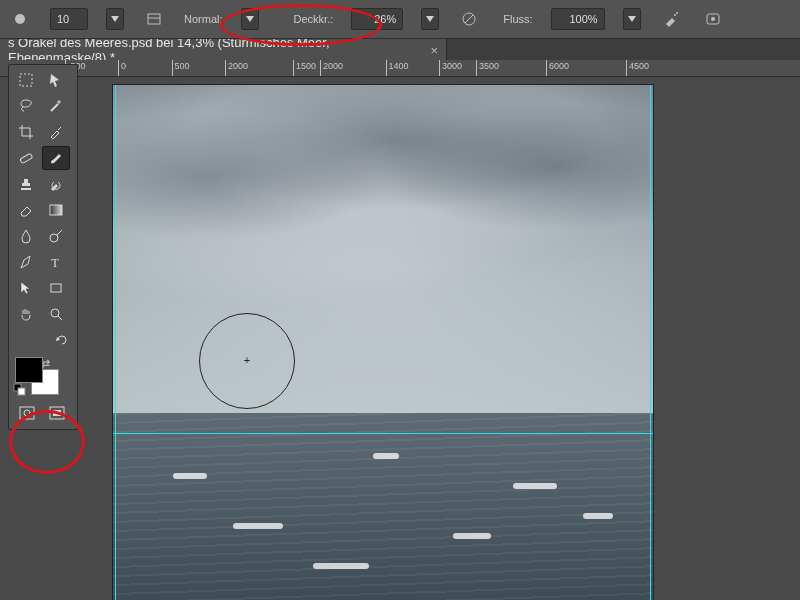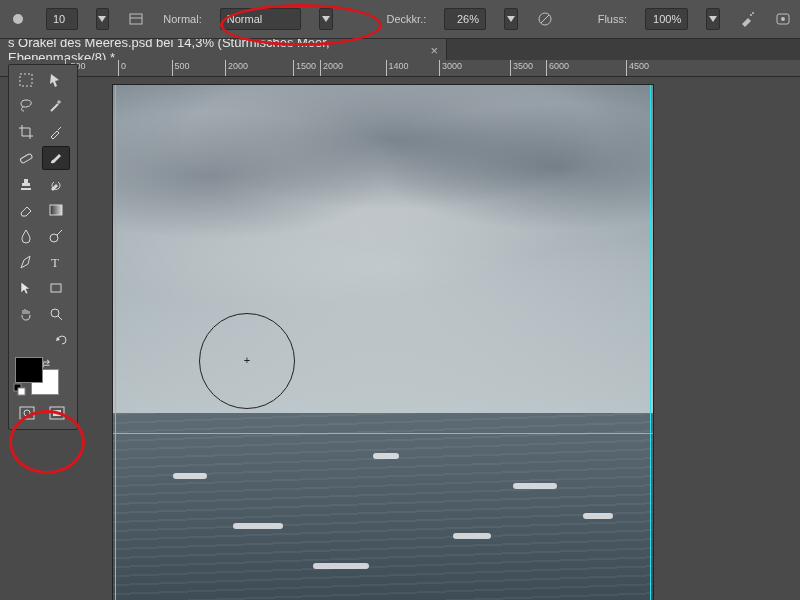--- a/index.html
+++ b/index.html
@@ -67,42 +67,41 @@
       </svg>
   </div>
   <div class="icon-btn">
     <svg width="16" height="16">
         <rect x="2" y="3" width="12" height="10" fill="none" stroke="#bfbfbf"></rect>
         <line x1="2" y1="7" x2="14" y2="7" stroke="#bfbfbf"></line>
       </svg>
   </div>
 
   <span class="lbl">Normal:</span>
-  <span class="field" style="width:92px">Normal</span>
   <div class="dd">
     <svg width="8" height="6">
         <polygon points="0,0 8,0 4,6" fill="#cfcfcf"></polygon>
       </svg>
   </div>
 
-  <span class="lbl" style="margin-left:36px">Deckkr.:</span>
+  <span class="lbl" style="margin-left:17px">Deckkr.:</span>
   <span class="field" style="width:38px;text-align:right;justify-content:flex-end">26%</span>
   <div class="dd">
     <svg width="8" height="6">
         <polygon points="0,0 8,0 4,6" fill="#cfcfcf"></polygon>
       </svg>
   </div>
   <div class="icon-btn">
     <svg width="16" height="16">
         <circle cx="8" cy="8" r="6" fill="none" stroke="#bfbfbf"></circle>
         <path d="M4 12 L12 4" stroke="#bfbfbf"></path>
       </svg>
   </div>
 
-  <span class="lbl" style="margin-left:26px">Fluss:</span>
+  <span class="lbl" style="margin-left:4px">Fluss:</span>
   <span class="field" style="width:40px;text-align:right;justify-content:flex-end">100%</span>
   <div class="dd">
     <svg width="8" height="6">
         <polygon points="0,0 8,0 4,6" fill="#cfcfcf"></polygon>
       </svg>
   </div>
   <div class="icon-btn">
     <svg width="16" height="16">
         <path d="M3 13 L9 7 L12 10 L6 16" fill="#bfbfbf"></path>
         <circle cx="12" cy="4" r="1" fill="#bfbfbf"></circle>
@@ -128,21 +127,21 @@
 
   <div class="ruler-h" id="rulerH">
       <div class="tick-major" style="left: 64.5px;">-500</div>
       <div class="tick-major" style="left: 118px;">0</div>
       <div class="tick-major" style="left: 171.5px;">500</div>
       <div class="tick-major" style="left: 225px;">2000</div>
       <div class="tick-major" style="left: 293px;">1500</div>
       <div class="tick-major" style="left: 320px;">2000</div>
       <div class="tick-major" style="left: 385.5px;">1400</div>
       <div class="tick-major" style="left: 439px;">3000</div>
-      <div class="tick-major" style="left: 510px;">3500</div>
+      <div class="tick-major" style="left: 476px;">3500</div>
       <div class="tick-major" style="left: 546px;">6000</div>
       <div class="tick-major" style="left: 626px;">4500</div>
     </div>
 
   <div class="toolbox">
     <div class="tool">
         <svg width="16" height="16">
           <rect x="2" y="2" width="12" height="12" fill="none" stroke="#d8d8d8" stroke-dasharray="2 2"></rect>
         </svg>
       </div>

